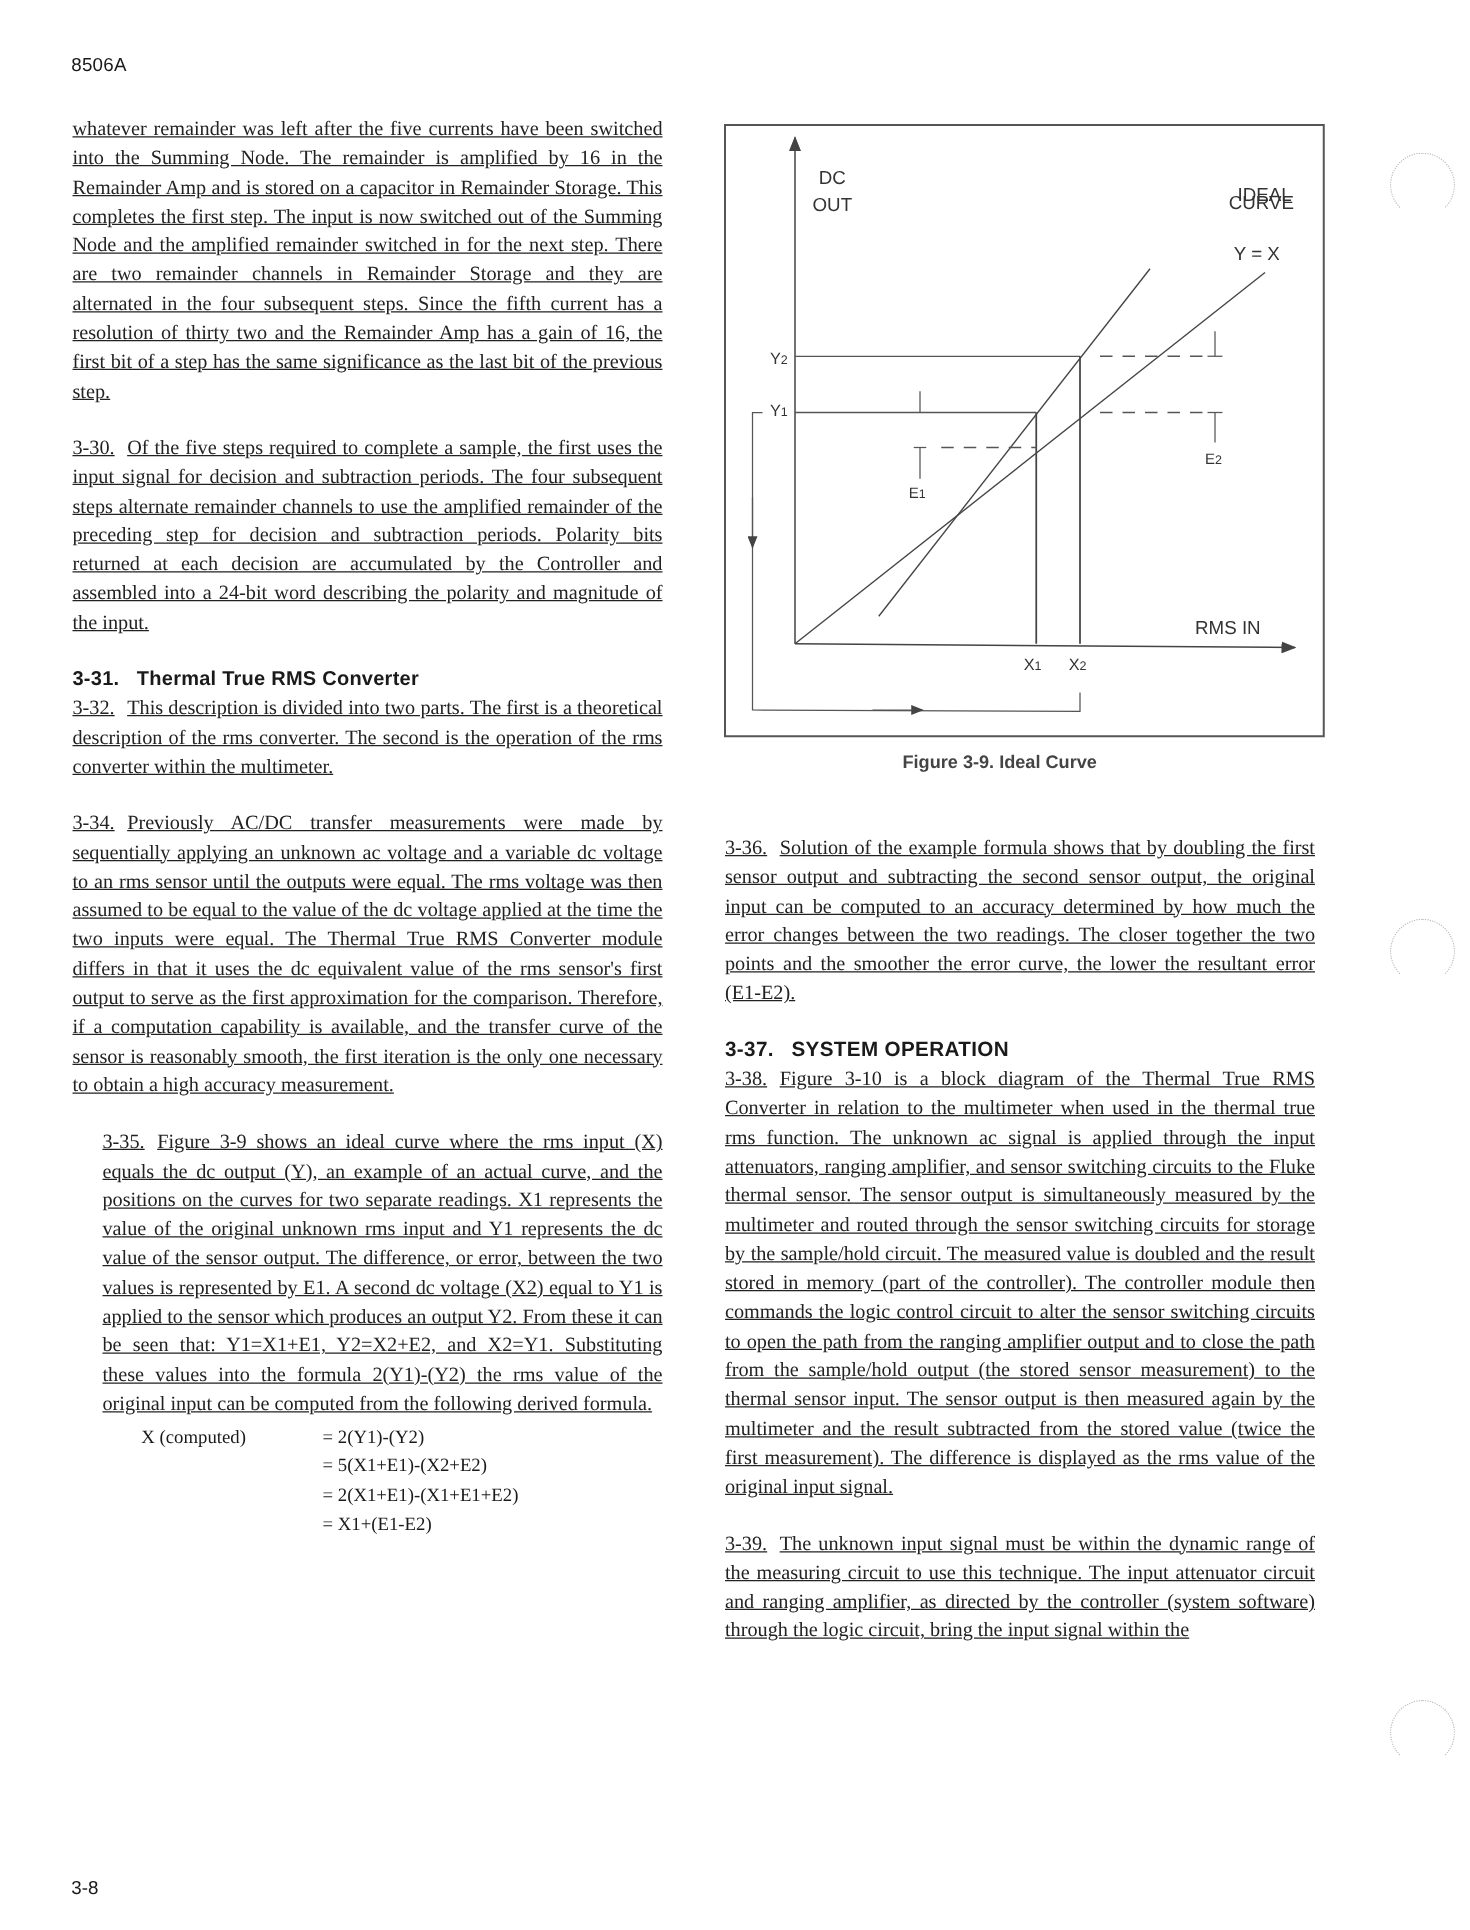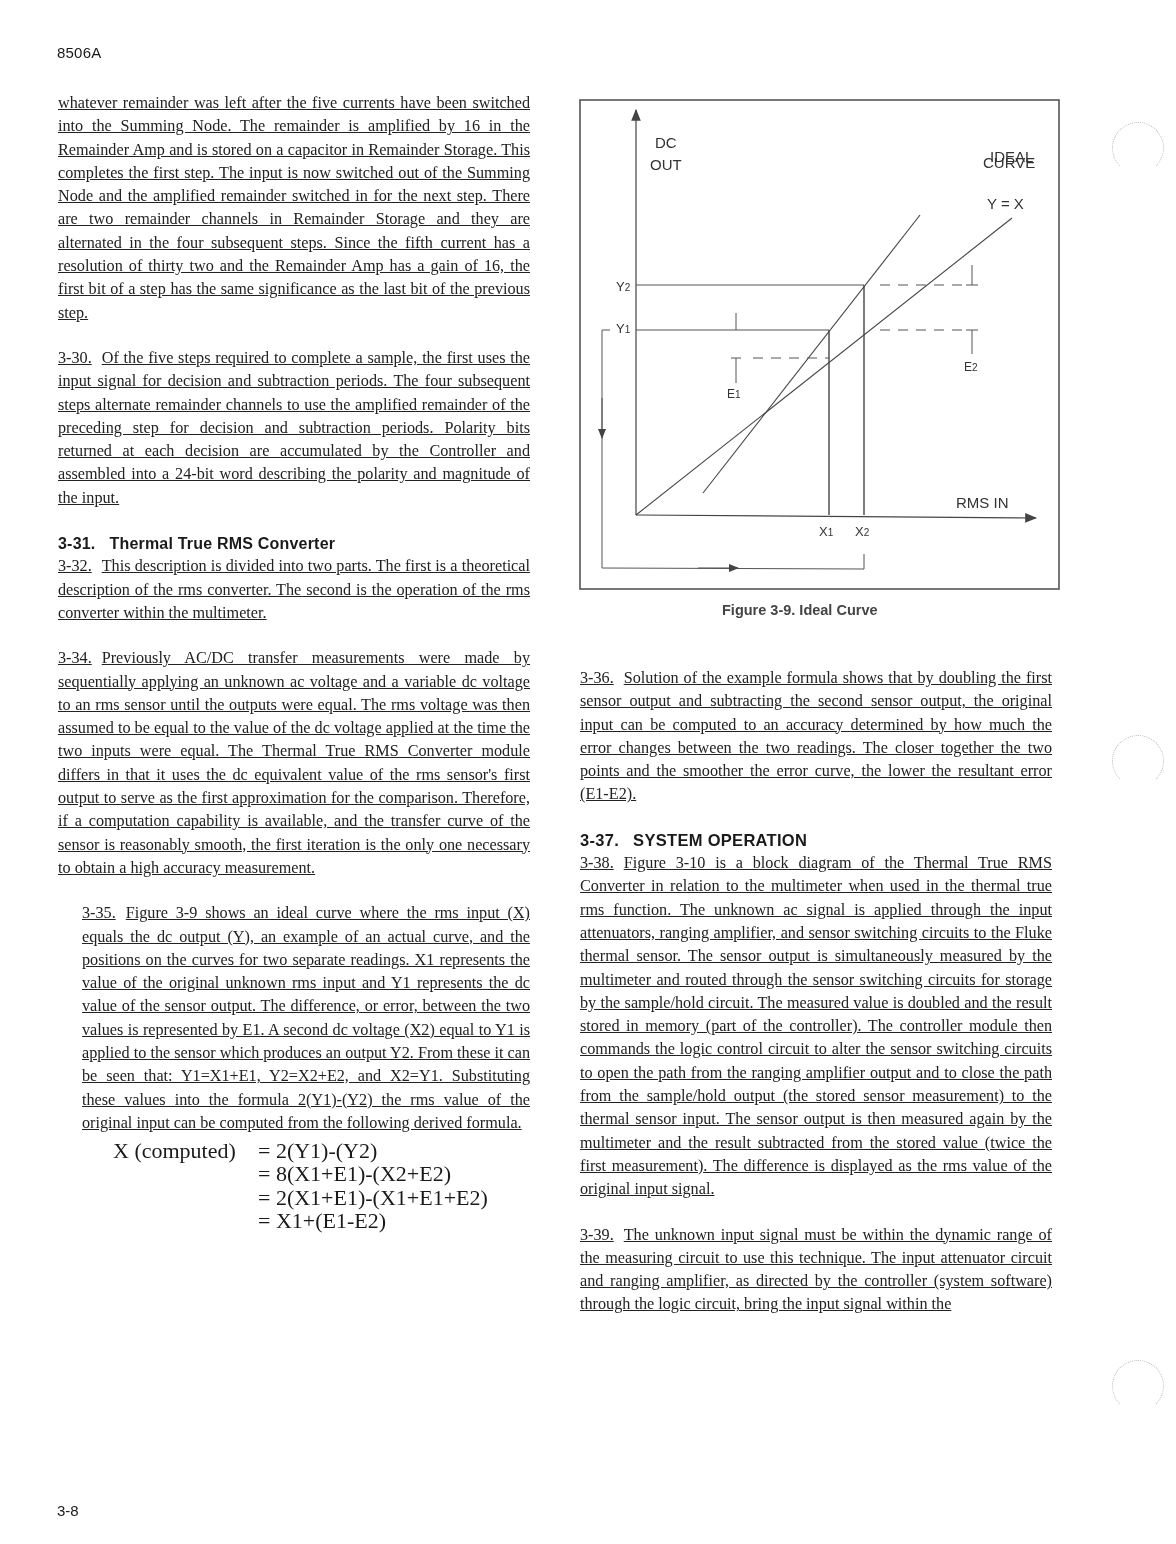--- a/index.html
+++ b/index.html
@@ -10,21 +10,21 @@
   #page-footer { position: absolute; left: 57px; top: 1502px; font-size: 15px; }
   .col { position: absolute; width: 472px; font-size: 16.2px; line-height: 23.3px; }
   .col-left { left: 58px; top: 92px; }
   .col-right { left: 580px; top: 667px; }
   .para { text-align: justify; margin: 0 0 22px 0; color: #222; text-decoration: underline; }
   .para .num { margin-right: 10px; }
   .heading-bold { font-family: "Liberation Sans", "DejaVu Sans", sans-serif; font-weight: bold; font-size: 16px; margin: 0; letter-spacing: 0.2px; }
   .heading-caps { font-family: "Liberation Sans", "DejaVu Sans", sans-serif; font-size: 16.5px; margin: 0; letter-spacing: 0.3px; }
   .heading-bold .num, .heading-caps .num { margin-right: 14px; }
   .para.tight { margin-bottom: 0; margin-left: 24px; }
-  .formula { position: relative; height: 100px; margin-top: 4px; font-size: 22px; line-height: 23.3px; }
+  .formula { position: relative; height: 100px; margin-top: 4px; font-size: 15px; line-height: 23.3px; }
   .formula .lhs { position: absolute; left: 55px; top: 0; }
   .formula .rhs { position: absolute; left: 200px; top: 0; }
   #figure { position: absolute; left: 578px; top: 98px; width: 484px; height: 494px; }
   #figure svg { position: absolute; left: 0; top: 0; }
   .fig-label { position: absolute; font-family: "Liberation Sans", "DejaVu Sans", sans-serif; font-size: 15px; color: #333; line-height: 18px; }
   .fig-sub { font-size: 10px; }
   #fig-caption { position: absolute; left: 722px; top: 602px; font-family: "Liberation Sans", "DejaVu Sans", sans-serif; font-weight: bold; font-size: 14.5px; color: #444; }
   .punch { position: absolute; width: 50px; height: 50px; border: 1px dotted #bbb; border-radius: 50%; border-bottom-color: transparent; }
 </style>
 </head>
@@ -51,21 +51,21 @@
   </p>
 
   <p class="para tight">
     <span class="num">3-35.</span><span>Figure 3-9 shows an ideal curve where the rms input (X) equals the dc output (Y), an example of an actual curve, and the positions on the curves for two separate readings. X1 represents the value of the original unknown rms input and Y1 represents the dc value of the sensor output. The difference, or error, between the two values is represented by E1. A second dc voltage (X2) equal to Y1 is applied to the sensor which produces an output Y2. From these it can be seen that: Y1=X1+E1, Y2=X2+E2, and X2=Y1. Substituting these values into the formula 2(Y1)-(Y2) the rms value of the original input can be computed from the following derived formula.</span>
   </p>
 
   <div class="formula">
     <div class="lhs">X (computed)</div>
     <div class="rhs">
       <div>= 2(Y1)-(Y2)</div>
-      <div>= 8(X1+E1)-(X2+E2)</div>
+      <div>= 5(X1+E1)-(X2+E2)</div>
       <div>= 2(X1+E1)-(X1+E1+E2)</div>
       <div>= X1+(E1-E2)</div>
     </div>
   </div>
 </div>
 
 <div id="figure">
   <svg width="484" height="494" viewBox="0 0 484 494">
     <defs>
       <marker id="arrowHead" markerWidth="10" markerHeight="8" refX="9" refY="4" orient="auto">

